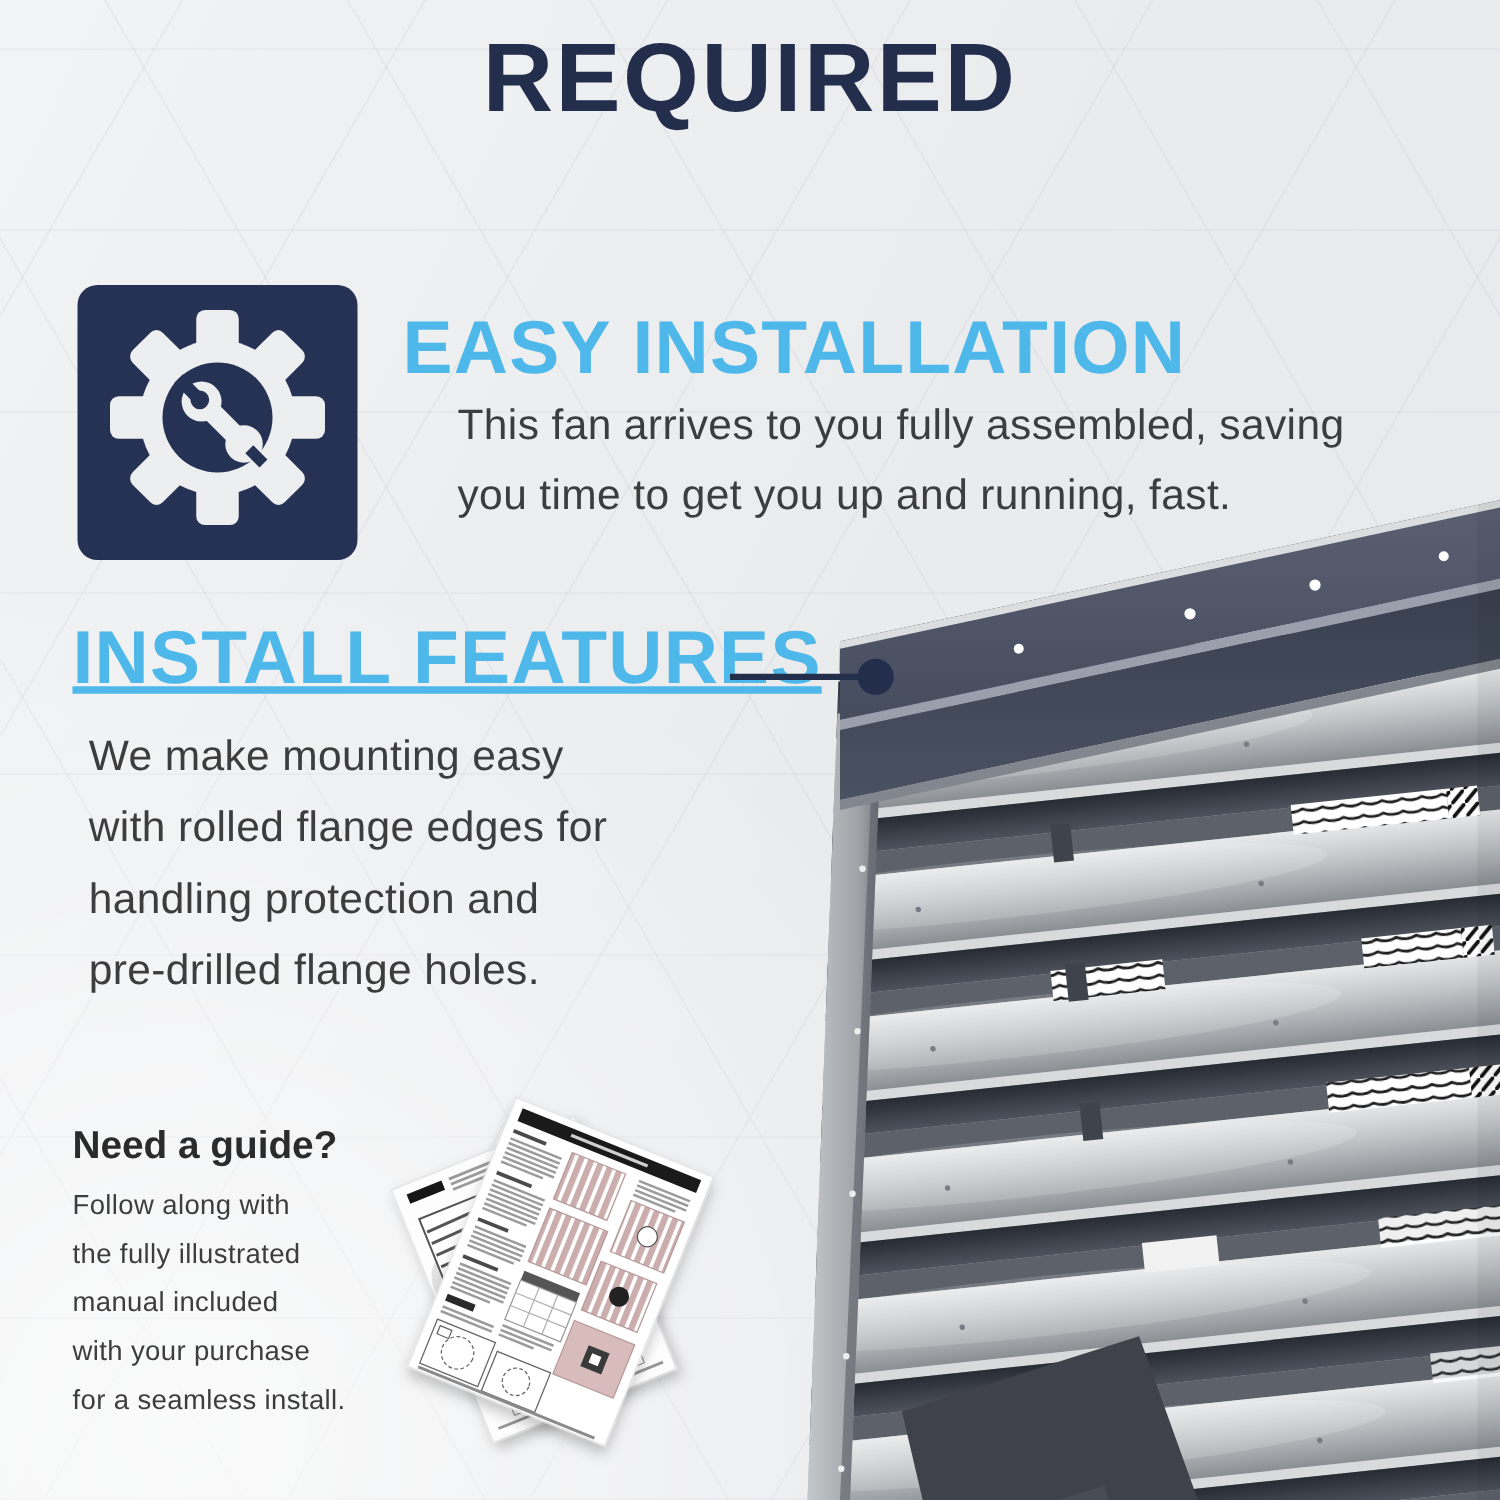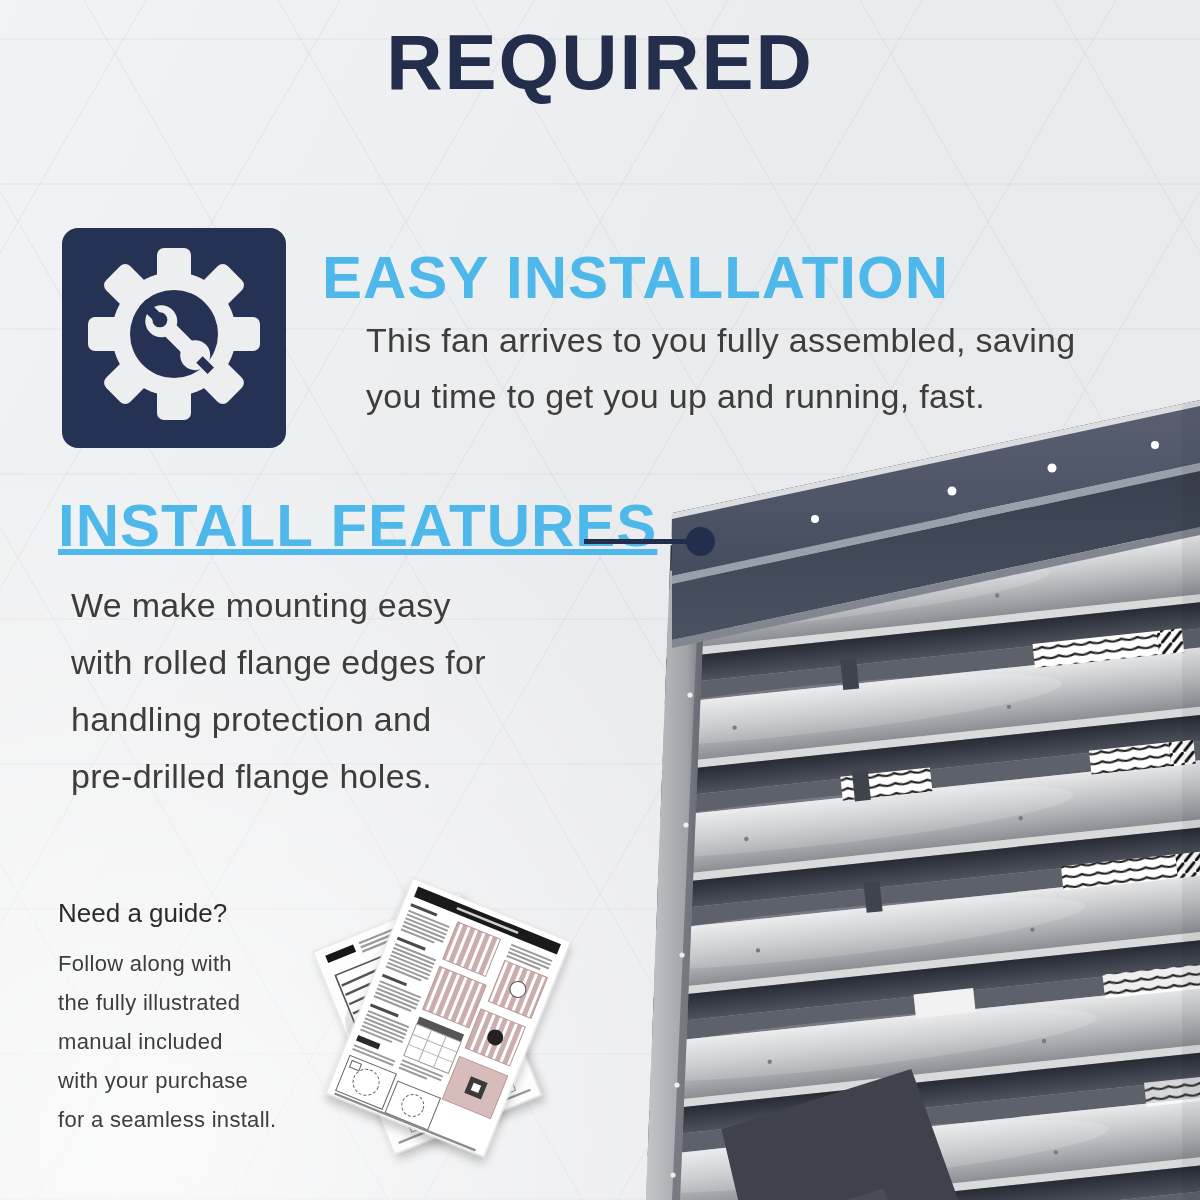--- a/index.html
+++ b/index.html
@@ -18,21 +18,21 @@
   .title{
     left:0;top:26px;width:100%;text-align:center;
     color:#232e4d;font-weight:800;font-size:78px;line-height:72px;letter-spacing:2px;
     z-index:4;
   }
   .section-heading{
     color:#4fb8ea;font-weight:800;font-size:60px;letter-spacing:1px;line-height:1;z-index:4;
   }
   .body-copy{color:#3d3d3d;z-index:4;}
   .body-lg{font-size:34px;line-height:56px;letter-spacing:0.3px;}
-  .guide-heading{color:#2b2b2b;font-weight:400;font-size:26px;z-index:4;}
+  .guide-heading{color:#2b2b2b;font-weight:700;font-size:31px;z-index:4;}
   .body-sm{font-size:22px;line-height:39px;letter-spacing:0.3px;}
   .icon-tile{
     left:62px;top:228px;width:224px;height:220px;border-radius:16px;
     background:#263254;z-index:3;
   }
   .connector-line{left:584px;top:539px;width:104px;height:5px;background:#232e4d;z-index:6;}
   .connector-dot{left:686px;top:527px;width:29px;height:29px;border-radius:50%;background:#232e4d;z-index:6;}
   .fan-wrap{left:600px;top:395px;width:600px;height:805px;z-index:1;}
   .manual-wrap{left:285px;top:872px;width:345px;height:322px;z-index:2;}
 </style>

